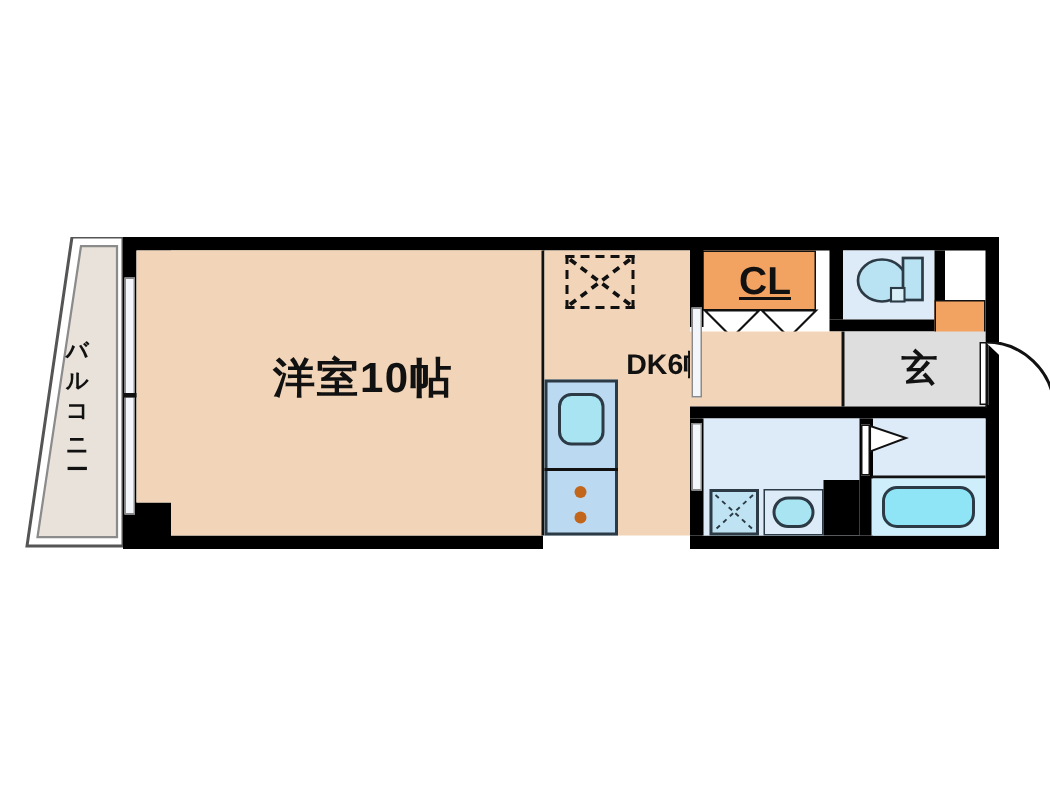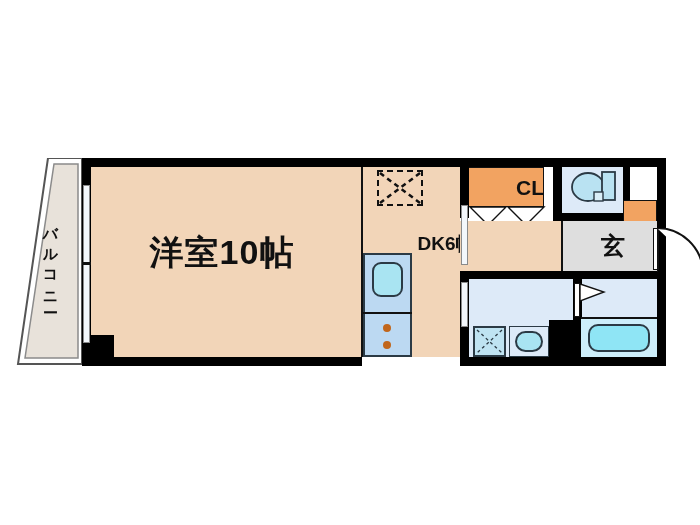--- a/index.html
+++ b/index.html
@@ -52,21 +52,21 @@
   <div class="abs wall" style="left:82px;top:357px;width:280px;height:9px;"></div>
 
   <div class="abs wall" style="left:82px;top:335px;width:32px;height:31px;"></div>
 
   <div class="abs wall" style="left:657px;top:158px;width:9px;height:208px;"></div>
 
   <div class="abs wall" style="left:460px;top:357px;width:206px;height:9px;"></div>
 
   <div class="abs floor" style="left:91px;top:167px;width:271px;height:168px;"></div>
   <div class="abs floor" style="left:114px;top:167px;width:248px;height:190px;"></div>
-  <div class="abs lbl" style="left:112px;top:232px;width:220px;height:40px;font-size:34px;letter-spacing:1px;text-align:right;">洋室10帖</div>
+  <div class="abs lbl" style="left:132px;top:232px;width:220px;height:40px;font-size:28px;letter-spacing:1px;text-align:right;">洋室10帖</div>
 
   <div class="abs" style="left:82px;top:185px;width:9px;height:158px;">
     <div class="abs glass" style="left:1px;top:0;width:7px;height:79px;"></div>
     <div class="abs glass" style="left:1px;top:79px;width:7px;height:79px;"></div>
     <div class="abs thinline" style="left:0;top:77px;width:9px;height:3px;"></div>
   </div>
 
   <div class="abs thinline" style="left:361px;top:167px;width:2px;height:190px;"></div>
 
   <div class="abs floor" style="left:363px;top:167px;width:97px;height:190px;"></div>
@@ -78,21 +78,21 @@
     <line x1="43" y1="3" x2="3" y2="33" stroke="#111" stroke-width="2.5" stroke-dasharray="5,4"></line>
   </svg>
 
   <div class="abs fixbox" style="left:363px;top:253px;width:49px;height:104px;background:#bcd9f2;"></div>
   <div class="abs sinkbowl" style="left:372px;top:262px;width:31px;height:35px;"></div>
   <div class="abs thinline" style="left:363px;top:312px;width:49px;height:2px;"></div>
   <div class="abs burner" style="left:383px;top:324px;width:8px;height:8px;"></div>
   <div class="abs burner" style="left:383px;top:341px;width:8px;height:8px;"></div>
 
   <div class="abs orange" style="left:468px;top:167px;width:76px;height:40px;border:1.5px solid #111;"></div>
-  <div class="abs lbl" style="left:492px;top:170px;width:76px;height:34px;font-size:21px;">CL</div>
+  <div class="abs lbl" style="left:472px;top:170px;width:76px;height:34px;font-size:26px;text-decoration:underline;">CL</div>
 
   <div class="abs wall" style="left:460px;top:158px;width:9px;height:60px;"></div>
 
   <svg class="abs" style="left:468px;top:206px;width:78px;height:20px;" viewBox="0 0 78 20">
     <polygon points="2,1 38,1 20,19" fill="#fff" stroke="#111" stroke-width="1.4"></polygon>
     <polygon points="40,1 76,1 58,19" fill="#fff" stroke="#111" stroke-width="1.4"></polygon>
   </svg>
 
   <div class="abs wet" style="left:561px;top:167px;width:62px;height:46px;"></div>
   <div class="abs wall" style="left:553px;top:158px;width:9px;height:55px;"></div>

